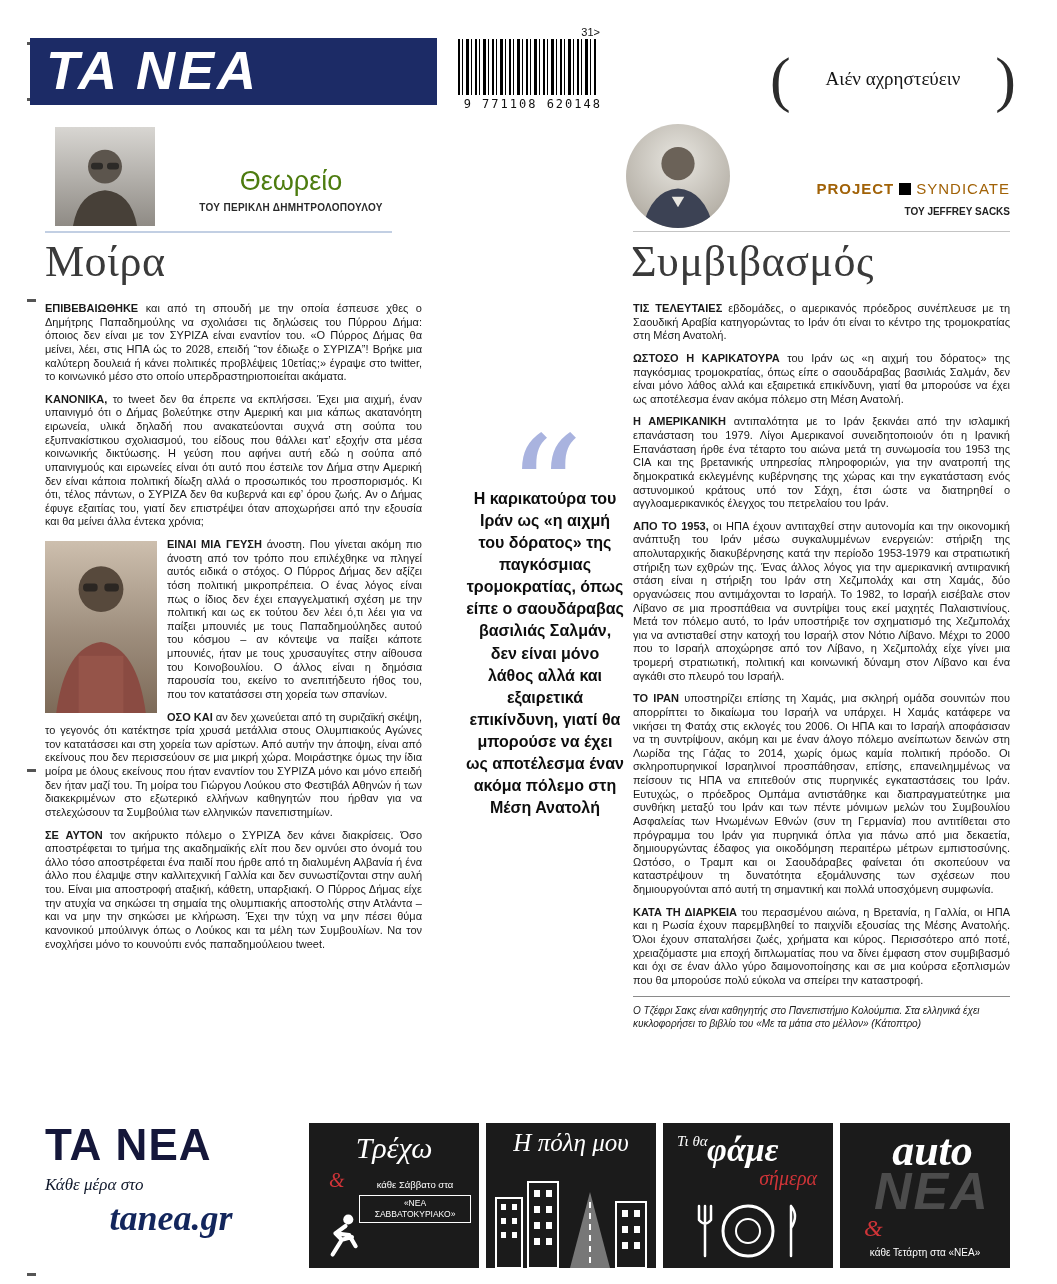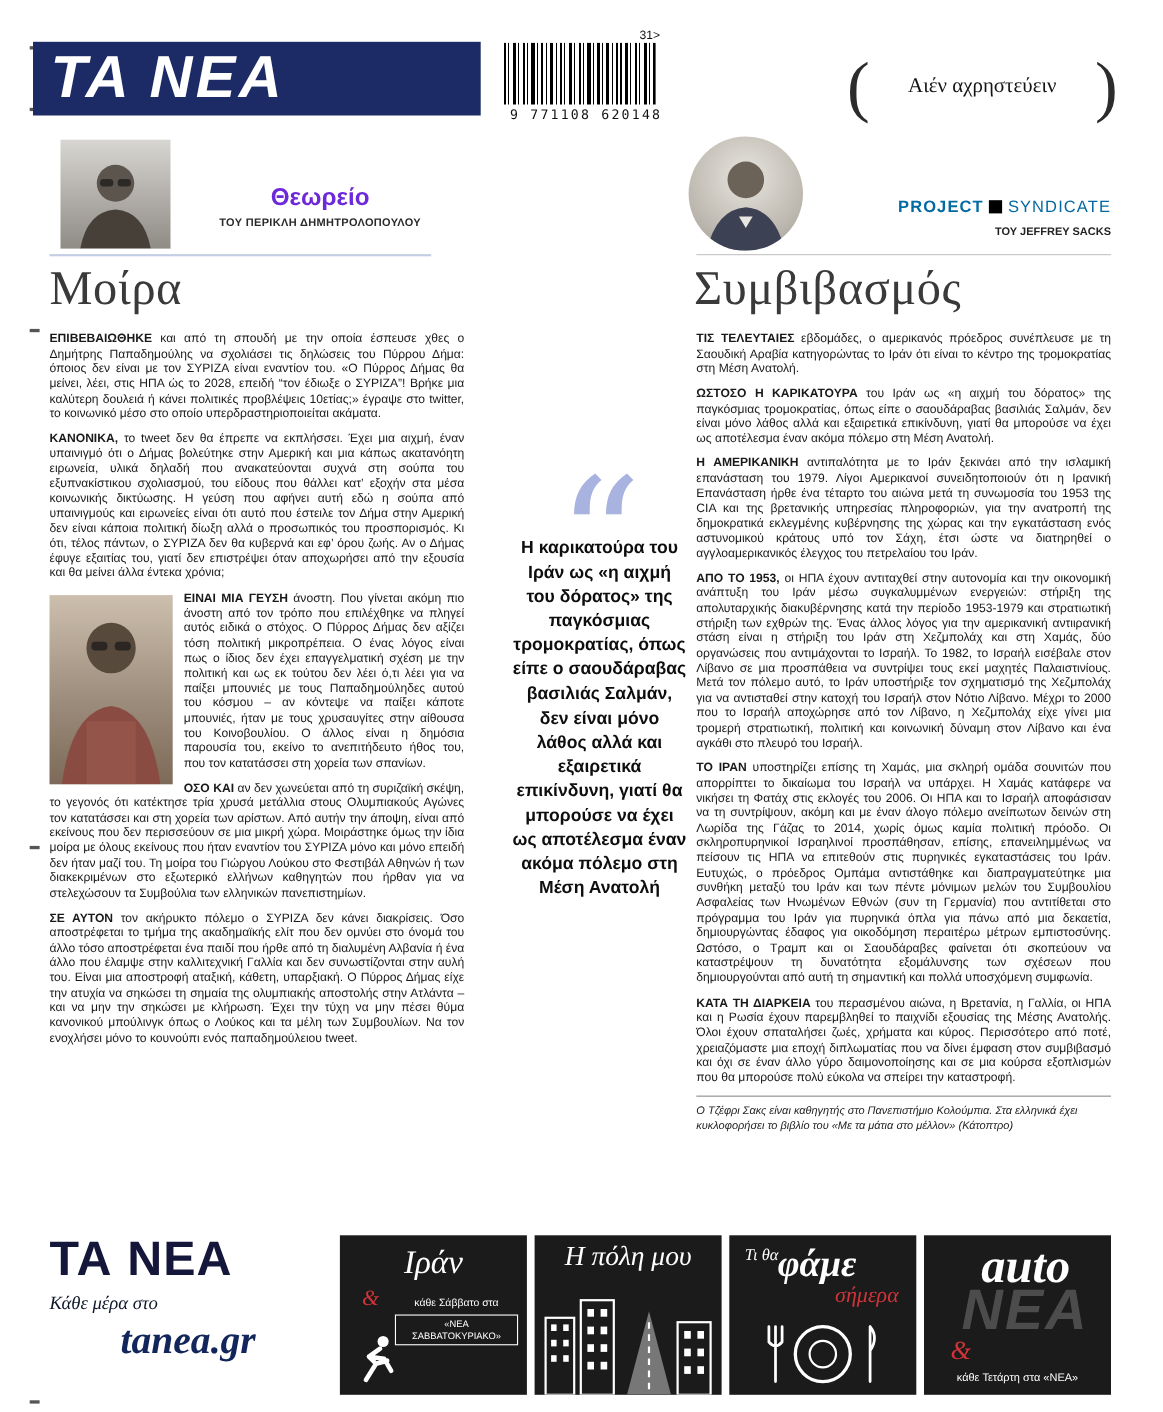--- a/index.html
+++ b/index.html
@@ -21,28 +21,28 @@
        font-family:"DejaVu Sans Mono",monospace;font-size:12px;letter-spacing:2px;color:#111;}
   .motto{position:absolute;left:770px;top:48px;width:246px;height:62px;display:flex;
          align-items:center;justify-content:space-between;}
   .paren{font-family:"Liberation Serif",serif;font-size:62px;font-weight:normal;color:#2c2c2c;line-height:58px;}
   .motto-text{font-family:"Liberation Serif",serif;font-size:19px;color:#141414;}
 
   
   .photo1{position:absolute;left:55px;top:127px;width:100px;height:99px;
           background:linear-gradient(#d8d6d2,#8f8b85);}
   .left-colhead{position:absolute;left:160px;top:166px;width:262px;text-align:center;}
-  .left-col-title{font-size:22px;font-weight:bold;color:#6d28d9;}
+  .left-col-title{font-size:27px;font-weight:normal;color:#4d7c0f;}
   .left-col-byline{margin-top:5px;font-size:10px;font-weight:bold;color:#2a2a2a;letter-spacing:.3px;}
   .blue-hairline{position:absolute;left:45px;top:231px;width:347px;height:2px;background:#8fa8cc;opacity:.55;}
 
   .photo-sachs{position:absolute;left:626px;top:124px;width:104px;height:104px;border-radius:50%;
                overflow:hidden;background:radial-gradient(circle at 50% 35%,#e8e6e0 0%,#b9b4ab 70%,#98938a 100%);}
   .ps-logo{position:absolute;left:798px;top:180px;width:212px;text-align:right;font-size:15px;
-           letter-spacing:1px;color:#0369a1;}
+           letter-spacing:1px;color:#a16207;}
   .ps-logo .proj{font-weight:bold;}
   .ps-square{display:inline-block;width:12px;height:12px;background:#000;margin:0 5px;vertical-align:-1px;}
   .ps-byline{position:absolute;left:700px;top:206px;width:310px;text-align:right;
              font-size:10px;font-weight:bold;color:#222;}
   .gray-hairline{position:absolute;left:633px;top:231px;width:377px;height:1px;background:#c4c4c4;}
 
   
   .headline{position:absolute;font-family:"Liberation Serif",serif;font-size:44px;
             font-weight:normal;color:#3a3a3a;letter-spacing:.5px;}
   .headline.left{left:45px;top:236px;}
@@ -212,21 +212,21 @@
     <div class="footnote">Ο Τζέφρι Σακς είναι καθηγητής στο Πανεπιστήμιο Κολούμπια. Στα ελληνικά έχει κυκλοφορήσει το βιβλίο του «Με τα μάτια στο μέλλον» (Κάτοπτρο)</div>
   </div>
 
   <div class="panel-tanea">
     <div class="pt-brand">ΤΑ ΝΕΑ</div>
     <div class="pt-sub serif-it">Κάθε μέρα στο</div>
     <div class="pt-url">tanea.gr</div>
   </div>
 
   <div class="panel-dark pd-2">
-    <div class="trexo-title serif-it">Ιράν</div>
+    <div class="trexo-title serif-it">Τρέχω</div>
     <div class="trexo-amp serif-it">&amp;</div>
     <div class="trexo-sub">
       <span>κάθε Σάββατο στα</span><br>
       <span class="trexo-box">«ΝΕΑ ΣΑΒΒΑΤΟΚΥΡΙΑΚΟ»</span>
     </div>
     <svg class="runner" width="46" height="50" viewBox="0 0 50 54">
       <circle cx="34" cy="8" r="5.5" fill="#fff"></circle>
       <path d="M31 15 L20 23 L27 30 L17 46 M20 23 L35 25 L42 37 M27 30 L38 27" stroke="#fff" stroke-width="4.5" fill="none" stroke-linecap="round" stroke-linejoin="round"></path>
     </svg>
   </div>

